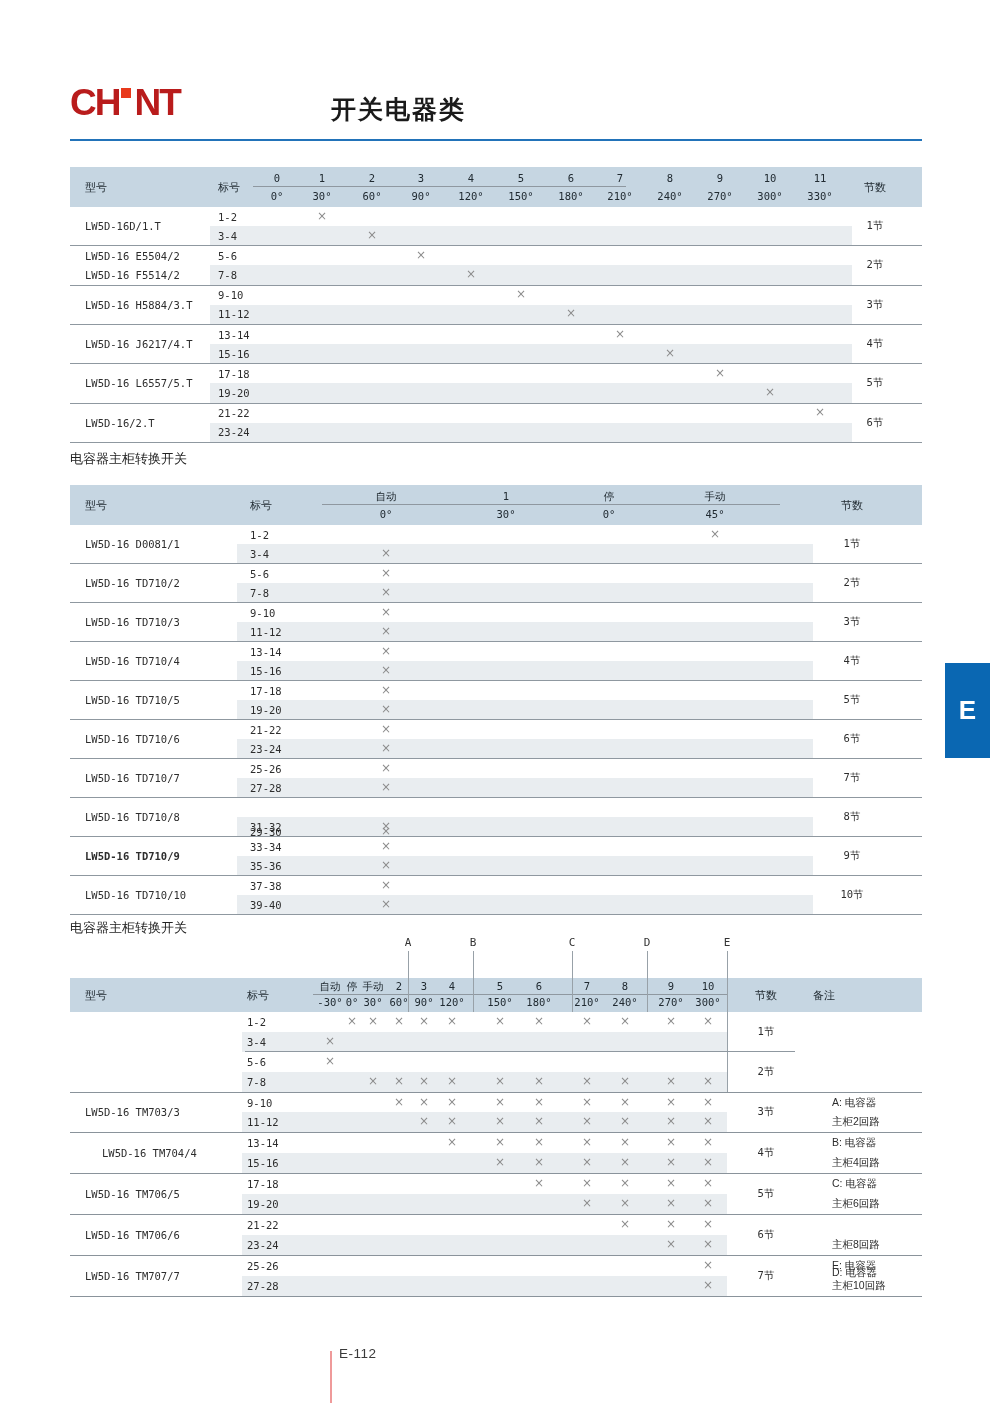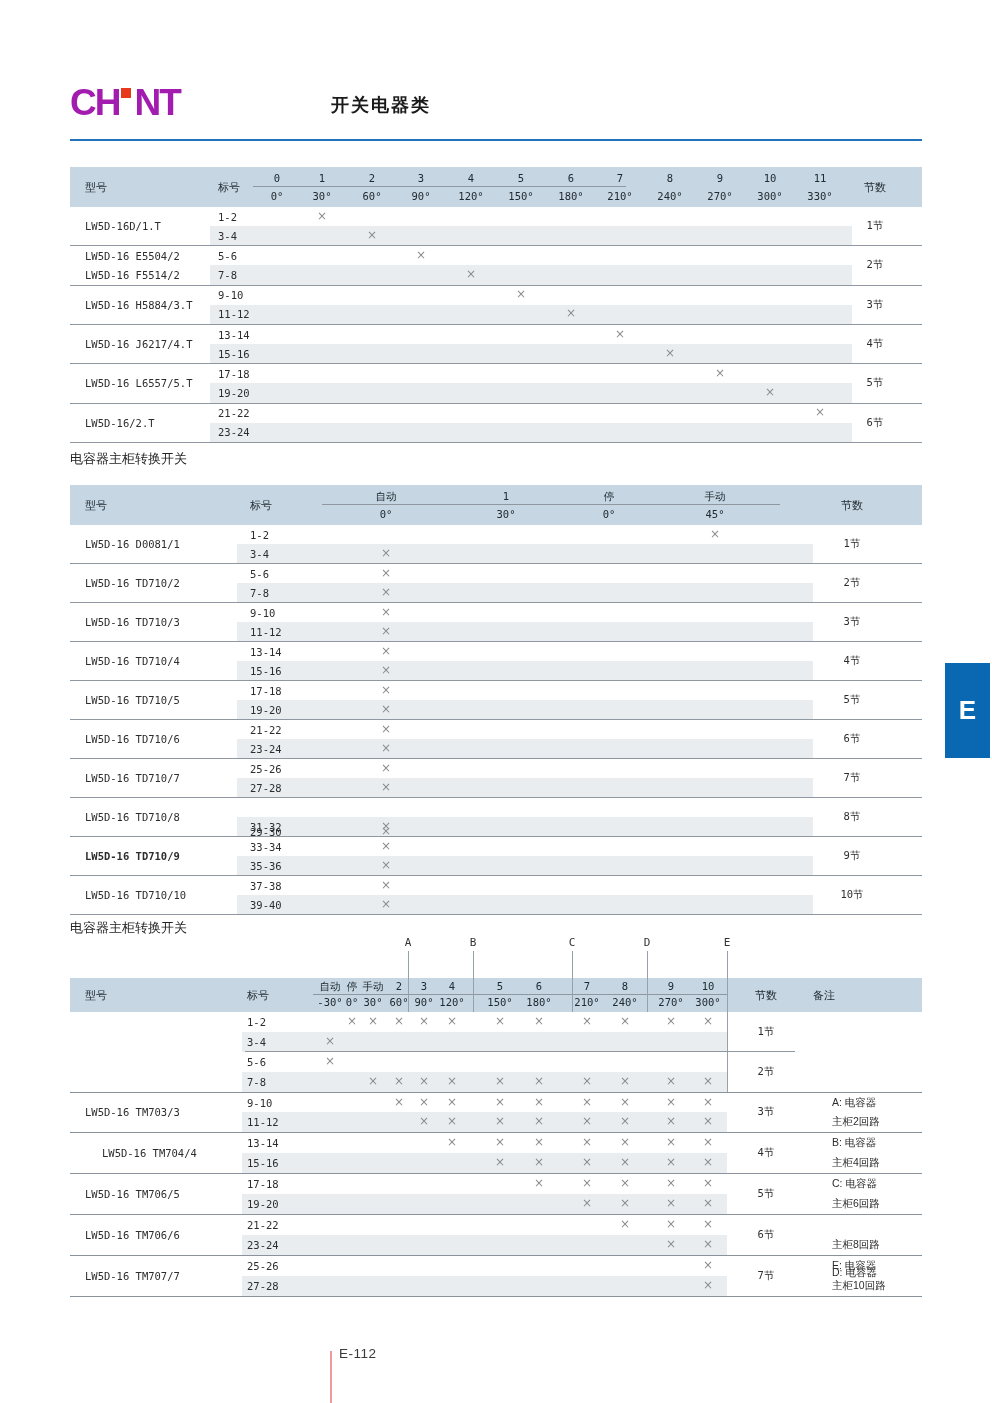--- a/index.html
+++ b/index.html
@@ -1,23 +1,23 @@
 <!DOCTYPE html>
 <html><head>
 <meta charset="utf-8">
 <style>
   html,body{margin:0;padding:0;background:#fff;}
   .page{position:relative;width:992px;height:1403px;background:#ffffff;overflow:hidden;
         font-family:"Liberation Sans",sans-serif;color:#2d2d2d;}
   
   .brand{position:absolute;left:70px;top:86px;height:38px;display:flex;align-items:flex-start;}
-  .logo-txt{font-size:37px;line-height:34px;font-weight:800;color:#a21caf;letter-spacing:-2px;
+  .logo-txt{font-size:37px;line-height:34px;font-weight:800;color:#b91c1c;letter-spacing:-2px;
             font-family:"Liberation Sans",sans-serif;}
   .logo-dot{display:inline-block;width:10px;height:10px;background:#e8391c;margin:2px 3px 0 2px;}
-  .page-title{position:absolute;left:331px;top:93px;font-size:18px;font-weight:bold;color:#1a1a1a;
+  .page-title{position:absolute;left:331px;top:93px;font-size:25px;font-weight:bold;color:#1a1a1a;
               letter-spacing:2px;}
   .title-rule{position:absolute;left:70px;top:139px;width:852px;height:2px;background:#2273b9;}
   .section-title{position:absolute;left:70px;font-size:13px;color:#222;}
   
   .dtable{position:absolute;left:70px;width:852px;}
   .thead{position:relative;background:#c6d6e2;width:100%;}
   .hl{position:absolute;font-size:10.5px;color:#202a31;white-space:nowrap;}
   .num{font-family:"DejaVu Sans Mono","Liberation Mono",monospace;}
   .cjk{font-family:"Liberation Sans",sans-serif;font-size:11px;}
   .ctr{transform:translateX(-50%);}

